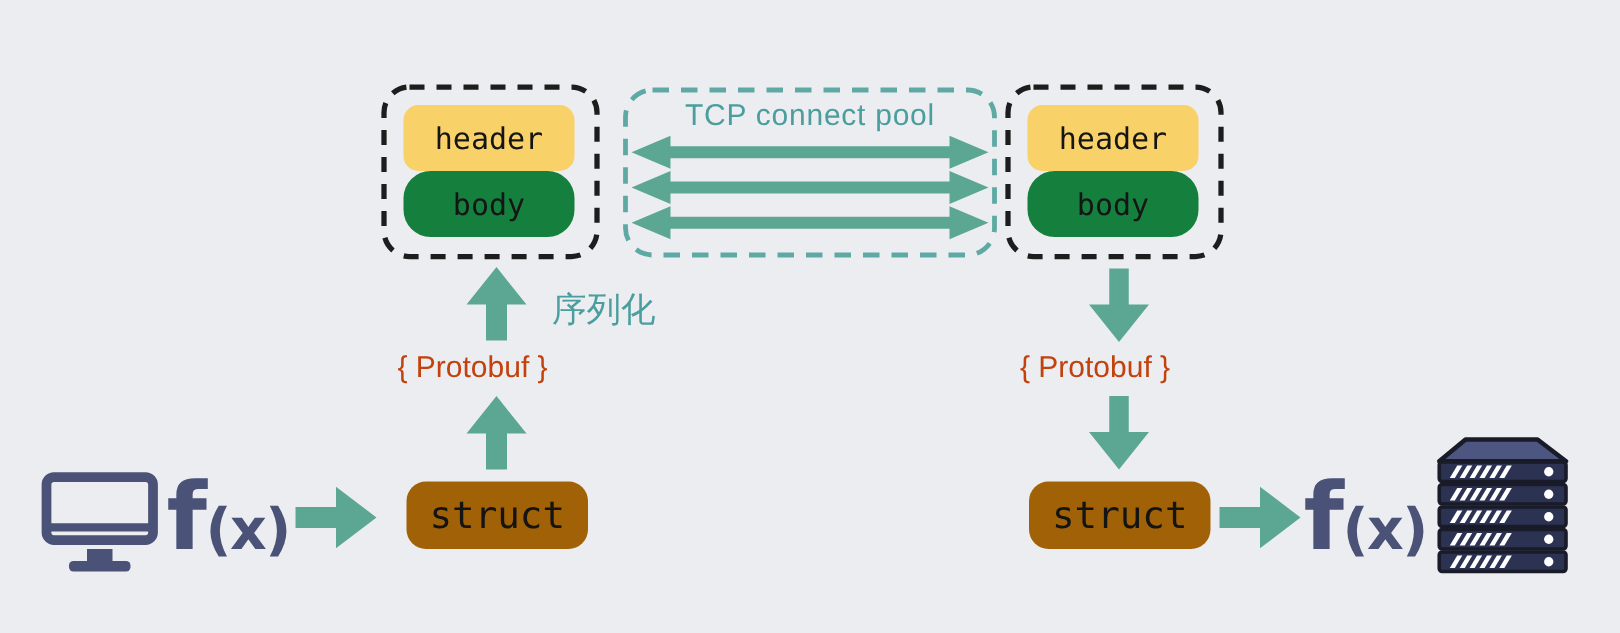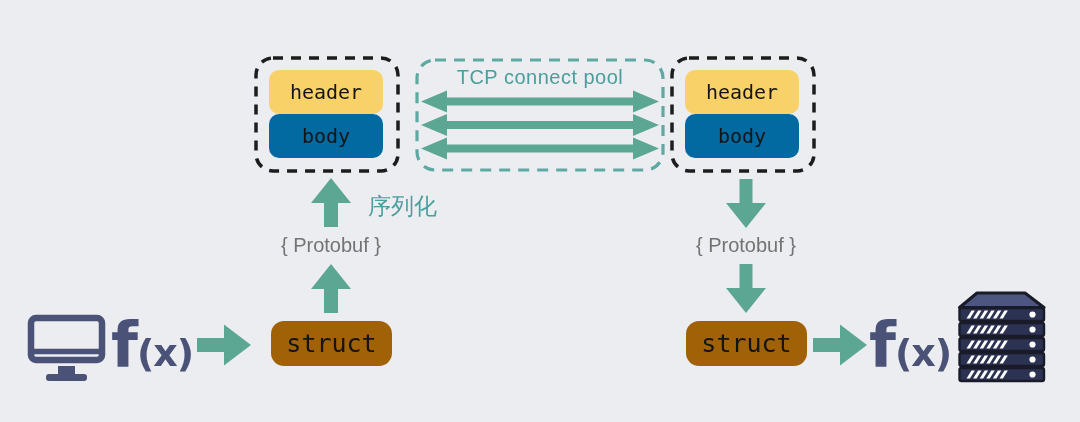--- a/index.html
+++ b/index.html
@@ -12,36 +12,36 @@
   .layer{position:absolute;left:0;top:0;width:1080px;height:422px;}
 
   
   .block{
     display:flex;align-items:center;justify-content:center;
     border-radius:10px;
     font-family:"DejaVu Sans Mono", monospace;
     font-size:20px;color:#151515;
   }
   .block.header{background:#f8d169;}
-  .block.body{background:#0369a1;}
+  .block.body{background:#15803d;border-radius:18px;}
 
   .struct-box{
     display:flex;align-items:center;justify-content:center;
     background:#a16207;border-radius:13px;
     font-family:"DejaVu Sans Mono", monospace;
     font-size:25px;color:#141414;
   }
 
   .pool-title{
     width:246px;text-align:center;
     font-size:20px;color:#4a9e9d;letter-spacing:0.5px;
   }
 
   .teal-label{color:#4a9e9d;font-size:23px;}
-  .codec-label{color:#737373;font-size:20px;width:132px;text-align:center;}
+  .codec-label{color:#c2410c;font-size:20px;width:132px;text-align:left;}
 
   .fx{
     display:flex;align-items:baseline;color:#4a5278;
     font-family:"DejaVu Sans", sans-serif;font-weight:bold;
     letter-spacing:-1px;
   }
   .fx .fx-f{font-size:62px;line-height:1;}
   .fx .fx-args{font-size:38px;line-height:1;font-weight:900;}
 </style>
 </head>

